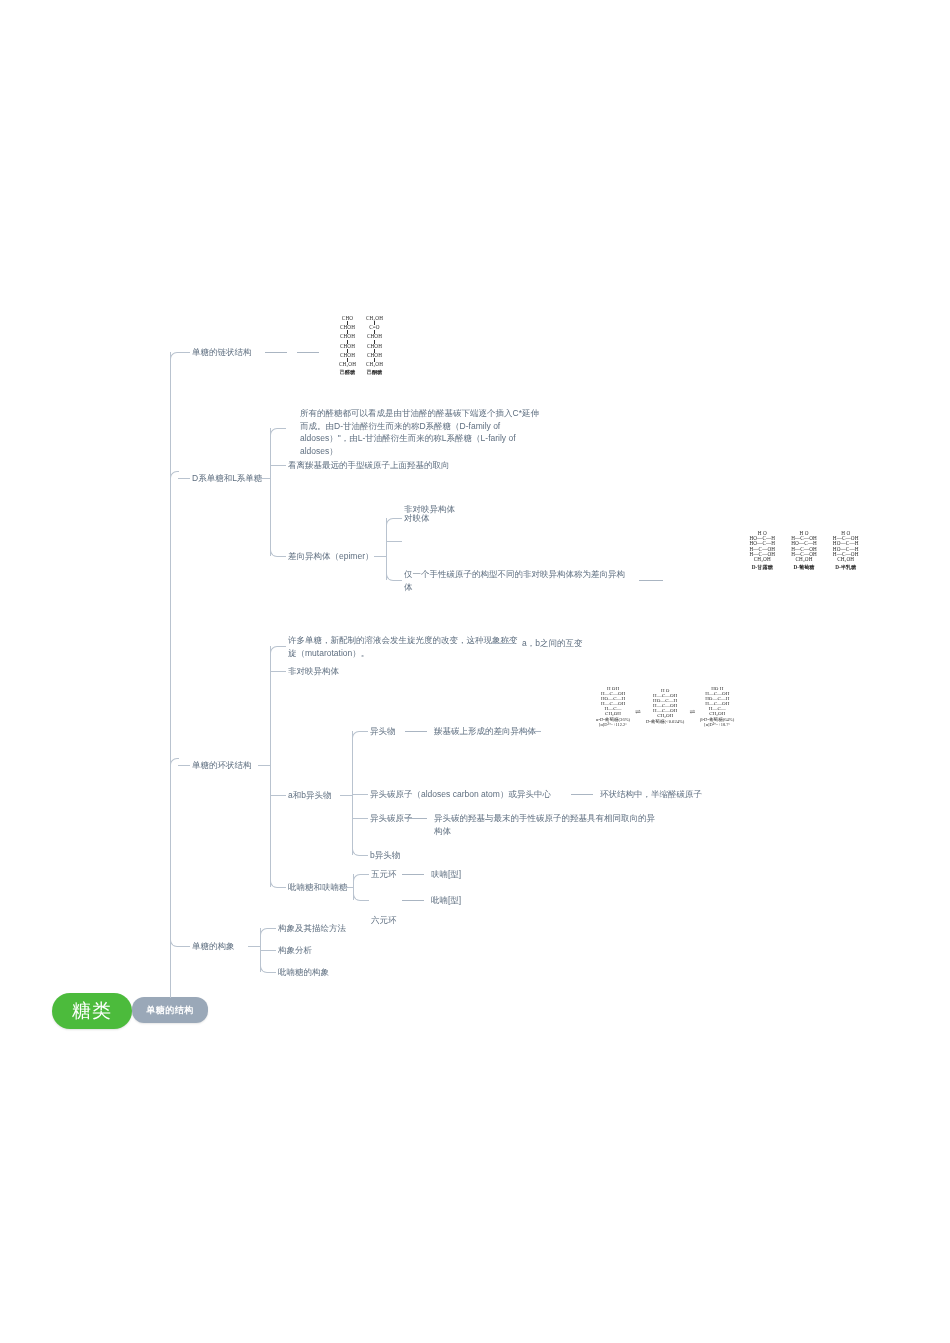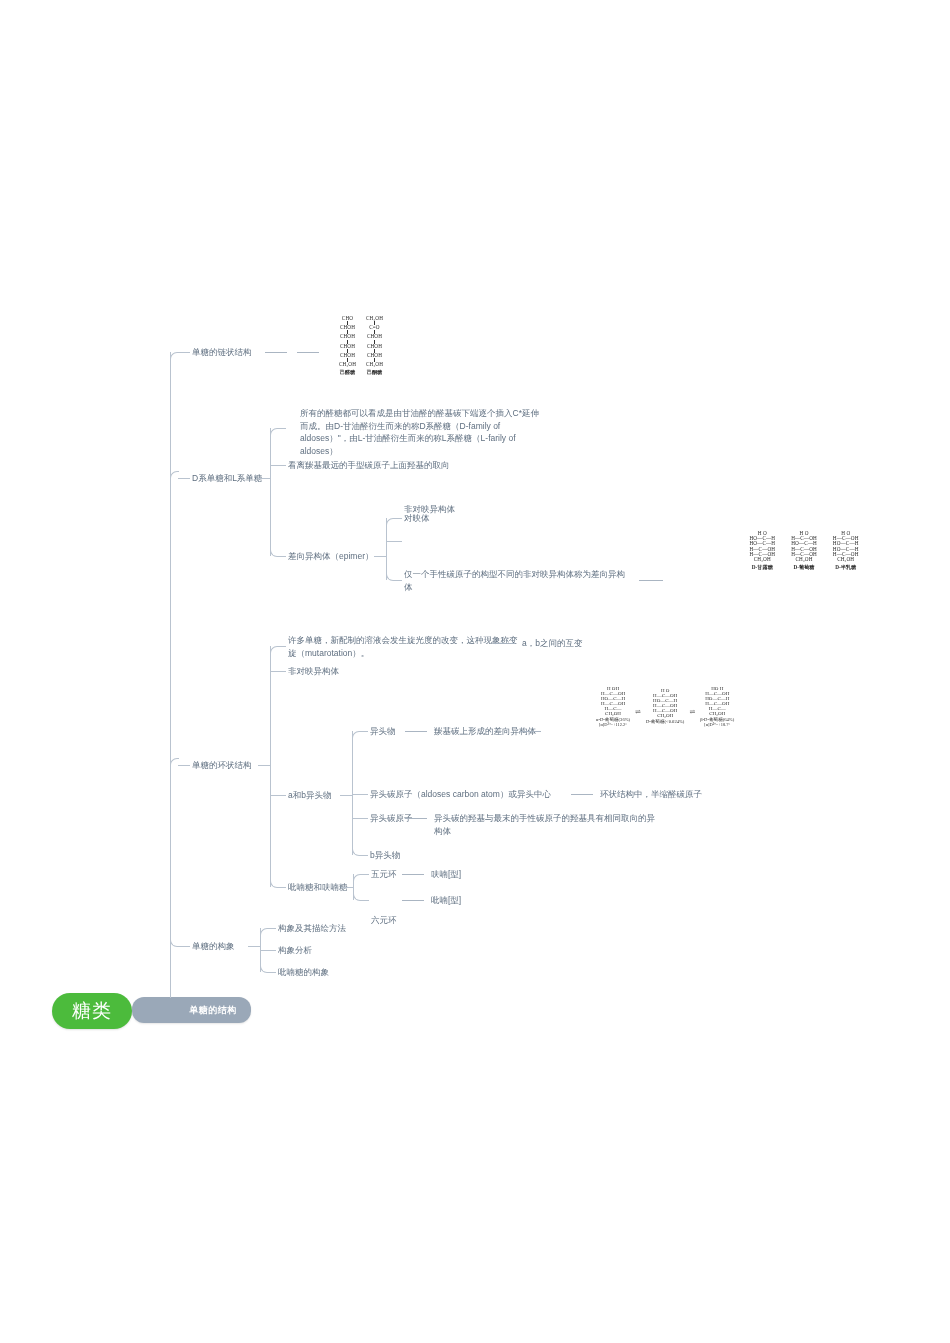--- a/index.html
+++ b/index.html
@@ -26,21 +26,20 @@
   .lvl1-node{
     position:absolute;
     display:flex;align-items:center;justify-content:center;
     background:#9aa8b8;
     color:#ffffff;
     border-radius:12px;
     font-size:9px;
     font-weight:bold;
     letter-spacing:.5px;
     box-shadow:0 1px 2px rgba(0,0,0,.10);
-    padding-left:43px;
   }
   .txt{
     position:absolute;
     font-size:8.5px;
     line-height:12.5px;
     color:#5f6f80;
     white-space:pre-wrap;
   }
 
   

